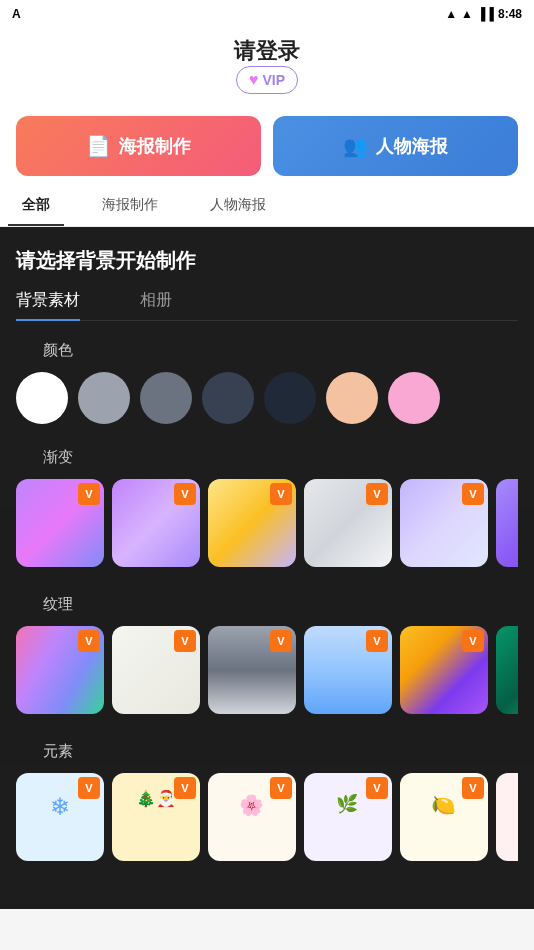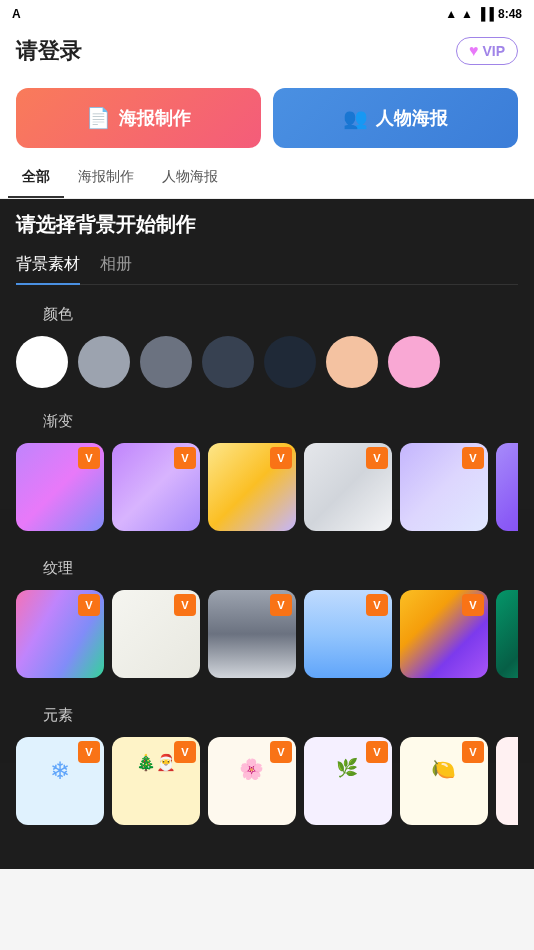--- a/index.html
+++ b/index.html
@@ -24,20 +24,21 @@
     .status-left { font-size: 12px; font-weight: bold; }
     .status-right { display: flex; align-items: center; gap: 4px; font-size: 12px; font-weight: bold; }
 
     
     .header {
       background: #fff;
       display: flex;
       justify-content: space-between;
       align-items: center;
       padding: 8px 16px 12px;
+      flex-direction: column;
     }
     .header-title { font-size: 22px; font-weight: bold; color: #222; }
     .vip-badge {
       display: flex; align-items: center; gap: 4px;
       border: 1.5px solid #a084e8;
       border-radius: 20px;
       padding: 4px 12px;
       font-size: 14px;
       color: #a084e8;
       font-weight: bold;
@@ -82,56 +83,57 @@
       cursor: pointer;
     }
 
     
     .category-tabs {
       background: #fff;
       display: flex;
       padding: 0 8px;
       border-bottom: 1px solid #eee;
       overflow-x: auto;
+      gap: 24px;
     }
     .category-tabs::-webkit-scrollbar { display: none; }
     .cat-tab {
       padding: 10px 14px;
       font-size: 14px;
       color: #555;
       white-space: nowrap;
       cursor: pointer;
       border-bottom: 2px solid transparent;
     }
     .cat-tab.active {
       color: #222;
       font-weight: bold;
       border-bottom: 2px solid #333;
     }
 
     
     .bg-card {
       background: rgba(10, 10, 10, 0.92);
       color: #fff;
-      padding: 12px 16px;
+      padding: 20px 16px;
       min-height: 670px;
       position: relative;
     }
 
     .bg-card-title {
       font-size: 20px;
       font-weight: bold;
       color: #fff;
       margin-bottom: 16px;
     }
 
     
     .sub-tabs {
       display: flex;
-      gap: 20px;
+      gap: 60px;
       margin-bottom: 20px;
       border-bottom: 1px solid #333;
       padding-bottom: 0;
     }
     .sub-tab {
       font-size: 16px;
       color: #999;
       cursor: pointer;
       padding-bottom: 8px;
       border-bottom: 2px solid transparent;

